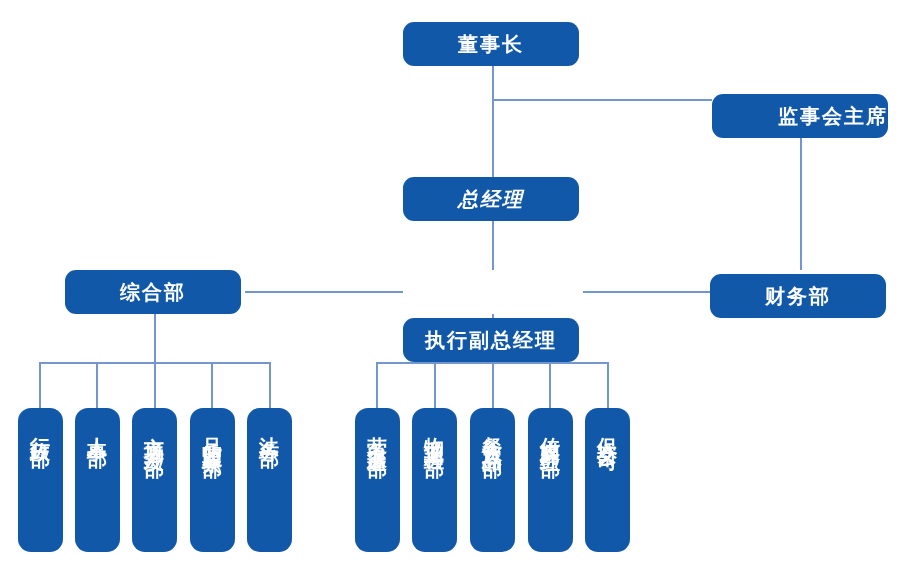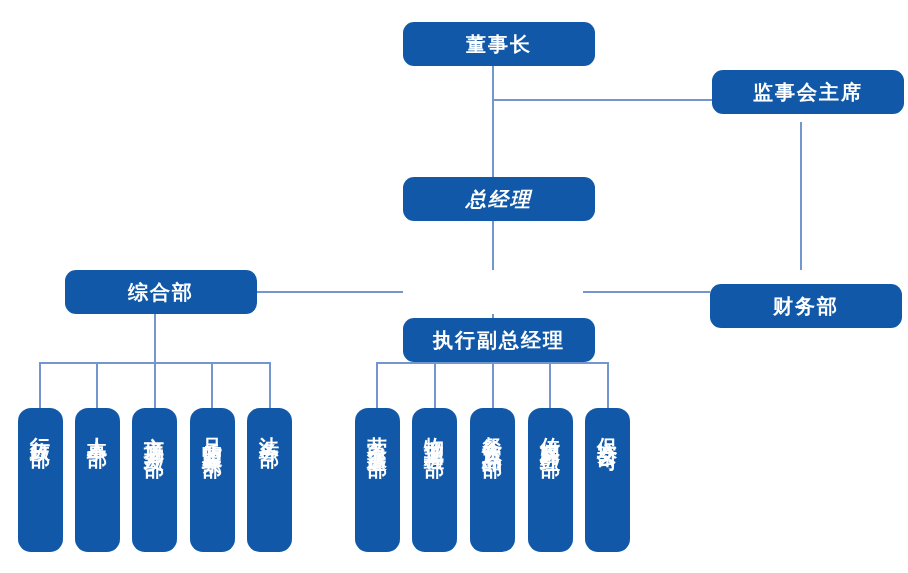--- a/index.html
+++ b/index.html
@@ -11,21 +11,21 @@
     position: relative;
     width: 908px;
     height: 573px;
     background: #ffffff;
     overflow: hidden;
     font-family: "Liberation Sans", sans-serif;
   }
   
   .hbox {
     position: absolute;
-    width: 192px;
+    width: 176px;
     height: 44px;
     background: var(--box-fill, #1159A8);
     border-radius: 11px;
     color: var(--box-text, #ffffff);
     display: flex;
     align-items: center;
     justify-content: center;
     font-size: 20px;
     font-weight: bold;
     letter-spacing: 2px;
@@ -86,33 +86,33 @@
   <div class="line h" style="left:376px; top:362px; width:232px;"></div>
   <div class="line v" style="left:376px; top:362px; height:46px;"></div>
   <div class="line v" style="left:434px; top:362px; height:46px;"></div>
   <div class="line v" style="left:492px; top:362px; height:46px;"></div>
   <div class="line v" style="left:549px; top:362px; height:46px;"></div>
   <div class="line v" style="left:607px; top:362px; height:46px;"></div>
 
   <div class="hbox" style="left:403px; top:22px;">
     <span>董事长</span>
   </div>
-  <div class="hbox" style="left:712px; top:70px;">
+  <div class="hbox" style="left:712px; top:94px;justify-content:flex-end;">
     <span>监事会主席</span>
   </div>
   <div class="hbox" style="left:403px; top:177px;font-style:italic;">
     <span>总经理</span>
   </div>
   <div class="hbox" style="left:403px; top:270px;margin-top:48px;">
     <span>执行副总经理</span>
   </div>
   <div class="hbox" style="left:65px;  top:270px;">
     <span>综合部</span>
   </div>
-  <div class="hbox" style="left:710px; top:284px;">
+  <div class="hbox" style="left:710px; top:274px;">
     <span>财务部</span>
   </div>
 
   <div class="vbox" style="left:18px;">
     <span class="vtext">行政部</span>
   </div>
   <div class="vbox" style="left:75px;">
     <span class="vtext">人事部</span>
   </div>
   <div class="vbox" style="left:132px;">

